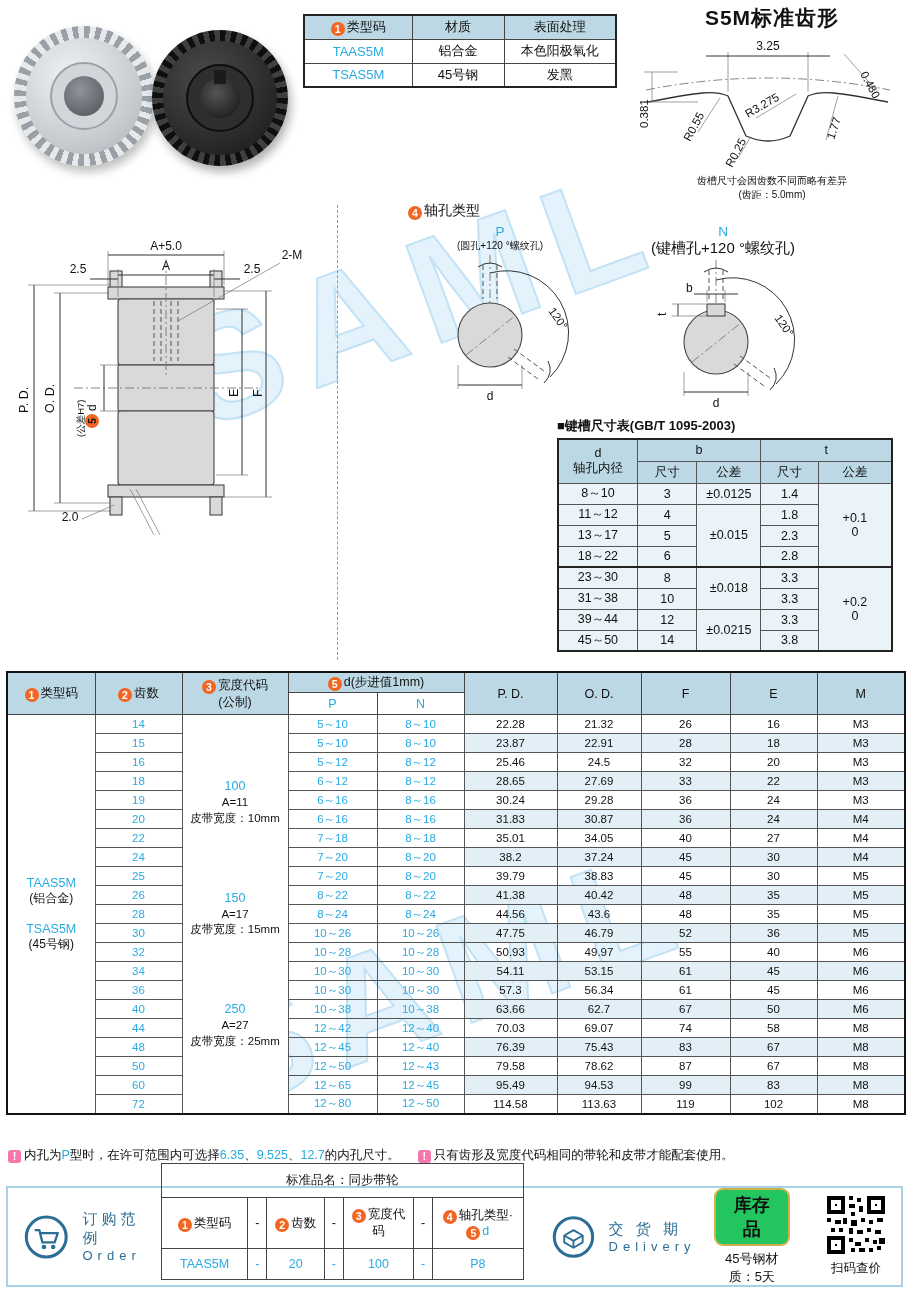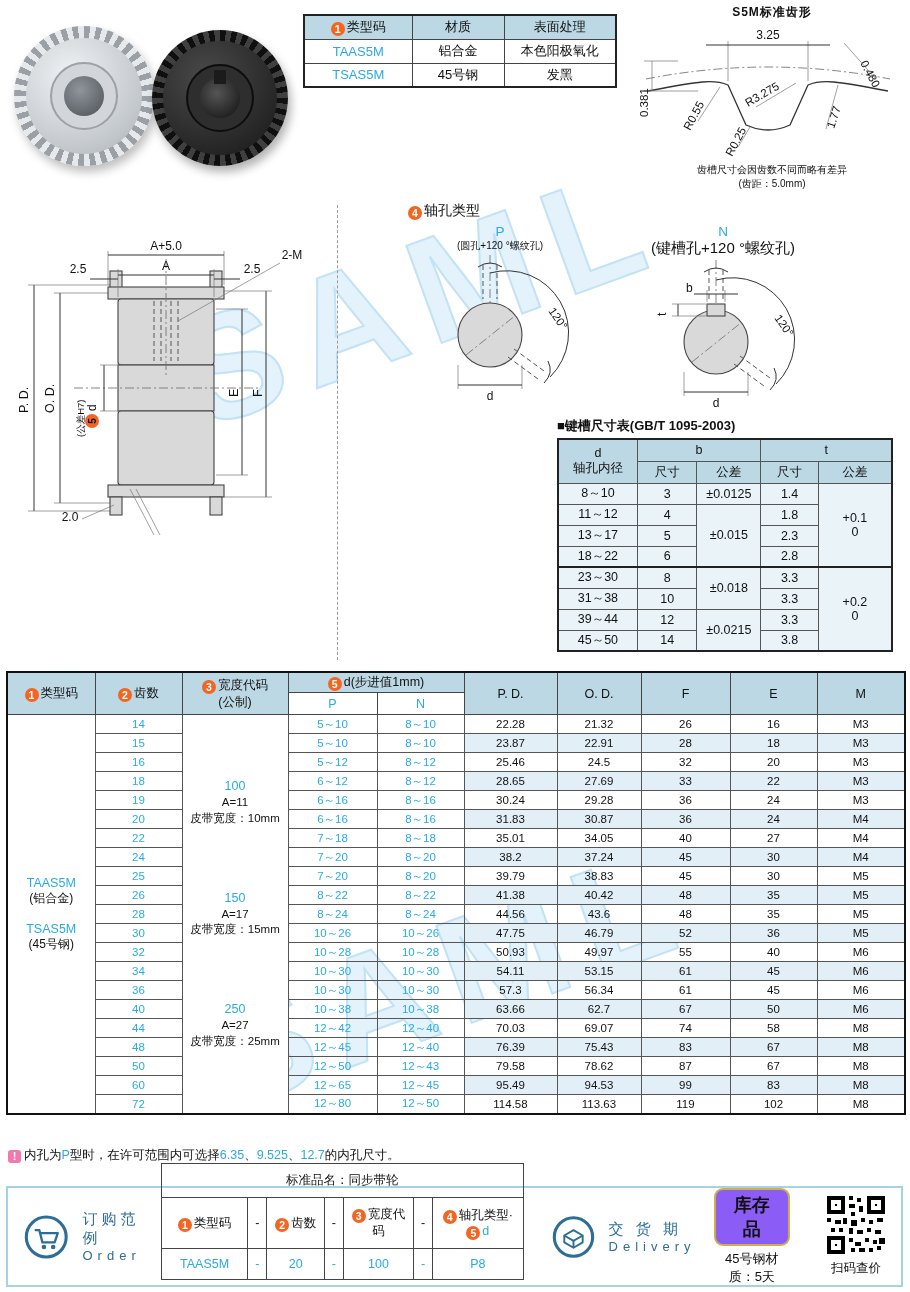--- a/index.html
+++ b/index.html
@@ -21,21 +21,21 @@
   .photo { position:absolute; border-radius:50%; }
   .ring  { position:absolute; border-radius:50%; }
 
   
   table.mat { border-collapse:collapse; }
   table.mat th, table.mat td { border:1px solid #444; font-size:13px; text-align:center; height:24px; padding:0 6px; }
   table.mat th { background:#bcd8e4; font-weight:normal; }
   table.mat { border:2px solid #222; }
 
   
-  .tp-title { font-size:12px; font-weight:bold; text-align:center; letter-spacing:1px; }
+  .tp-title { font-size:21px; font-weight:bold; text-align:center; letter-spacing:1px; }
   .tp-note { font-size:10px; text-align:center; line-height:1.35; }
 
   svg text { font-family:"Liberation Sans","DejaVu Sans",sans-serif; fill:#111; }
   .dim { stroke:#333; stroke-width:1; fill:none; }
   .thin { stroke:#777; stroke-width:0.7; fill:none; }
   .part { fill:#d9d9d9; stroke:#444; stroke-width:1.1; }
   .dash { stroke:#555; stroke-width:1; fill:none; stroke-dasharray:5 3; }
   .cdash { stroke:#777; stroke-width:0.9; fill:none; stroke-dasharray:9 3 2 3; }
 
   .divider { position:absolute; border-left:1px dashed #9a9a9a; }
@@ -64,21 +64,21 @@
   .notes { font-size:12.5px; display:flex; gap:18px; white-space:nowrap; }
 
   
   .orderbox { position:absolute; left:6px; top:1186px; width:897px; height:101px; border:2px solid #a6d3e4; z-index:1;
               display:flex; align-items:center; padding:0 16px; gap:14px; }
   .olabel-cn { font-size:15px; letter-spacing:4px; color:#2d6e96; }
   .olabel-en { font-size:13px; letter-spacing:5px; color:#2d6e96; }
   table.ot { border-collapse:collapse; border:1.5px solid #333; }
   table.ot td { border:1px solid #444; text-align:center; font-size:12.5px; height:22px; padding:8px 6px; }
   .onote { font-size:12px; margin-top:13px; white-space:nowrap; }
-  .badge { background:#8b5cf6; border:2px solid #cdb04a; border-radius:9px; font-size:18px; font-weight:bold;
+  .badge { background:#22c55e; border:2px solid #cdb04a; border-radius:9px; font-size:18px; font-weight:bold;
            padding:3px 15px; text-align:center; }
   .stock-note { font-size:13px; margin-top:4px; text-align:center; }
   .qrlabel { font-size:12.5px; text-align:center; margin-top:2px; }
 </style>
 </head>
 <body>
 
 <div id="page">
 
   <div class="wm" style="left:170px; top:210px;">SAML</div>
@@ -630,20 +630,21 @@
           <td>113.63</td>
           <td>119</td>
           <td>102</td>
           <td>M8</td>
         </tr>
       </tbody>
   </table>
 
   <div class="notes z" style="position:absolute; left:8px; top:1147px;">
     <span><span class="bang">!</span><span>内孔为</span><span class="tb">P</span><span>型时，在许可范围内可选择</span><span class="tb">6.35</span><span>、</span><span class="tb">9.525</span><span>、</span><span class="tb">12.7</span><span>的内孔尺寸。</span></span>
+    <span><span class="bang">!</span><span>只有齿形及宽度代码相同的带轮和皮带才能配套使用。</span></span>
   </div>
 
   <div class="orderbox">
     <svg width="58" height="58" viewBox="0 0 58 58">
       <circle cx="29" cy="29" r="26" fill="none" stroke="#2d6e96" stroke-width="4"></circle>
       <path d="M14,20 h6 l4,16 h16 l4,-12 h-22" fill="none" stroke="#2d6e96" stroke-width="3" stroke-linejoin="round"></path>
       <circle cx="26" cy="42" r="3" fill="#2d6e96"></circle>
         <circle cx="38" cy="42" r="3" fill="#2d6e96"></circle>
     </svg>
     <div>

